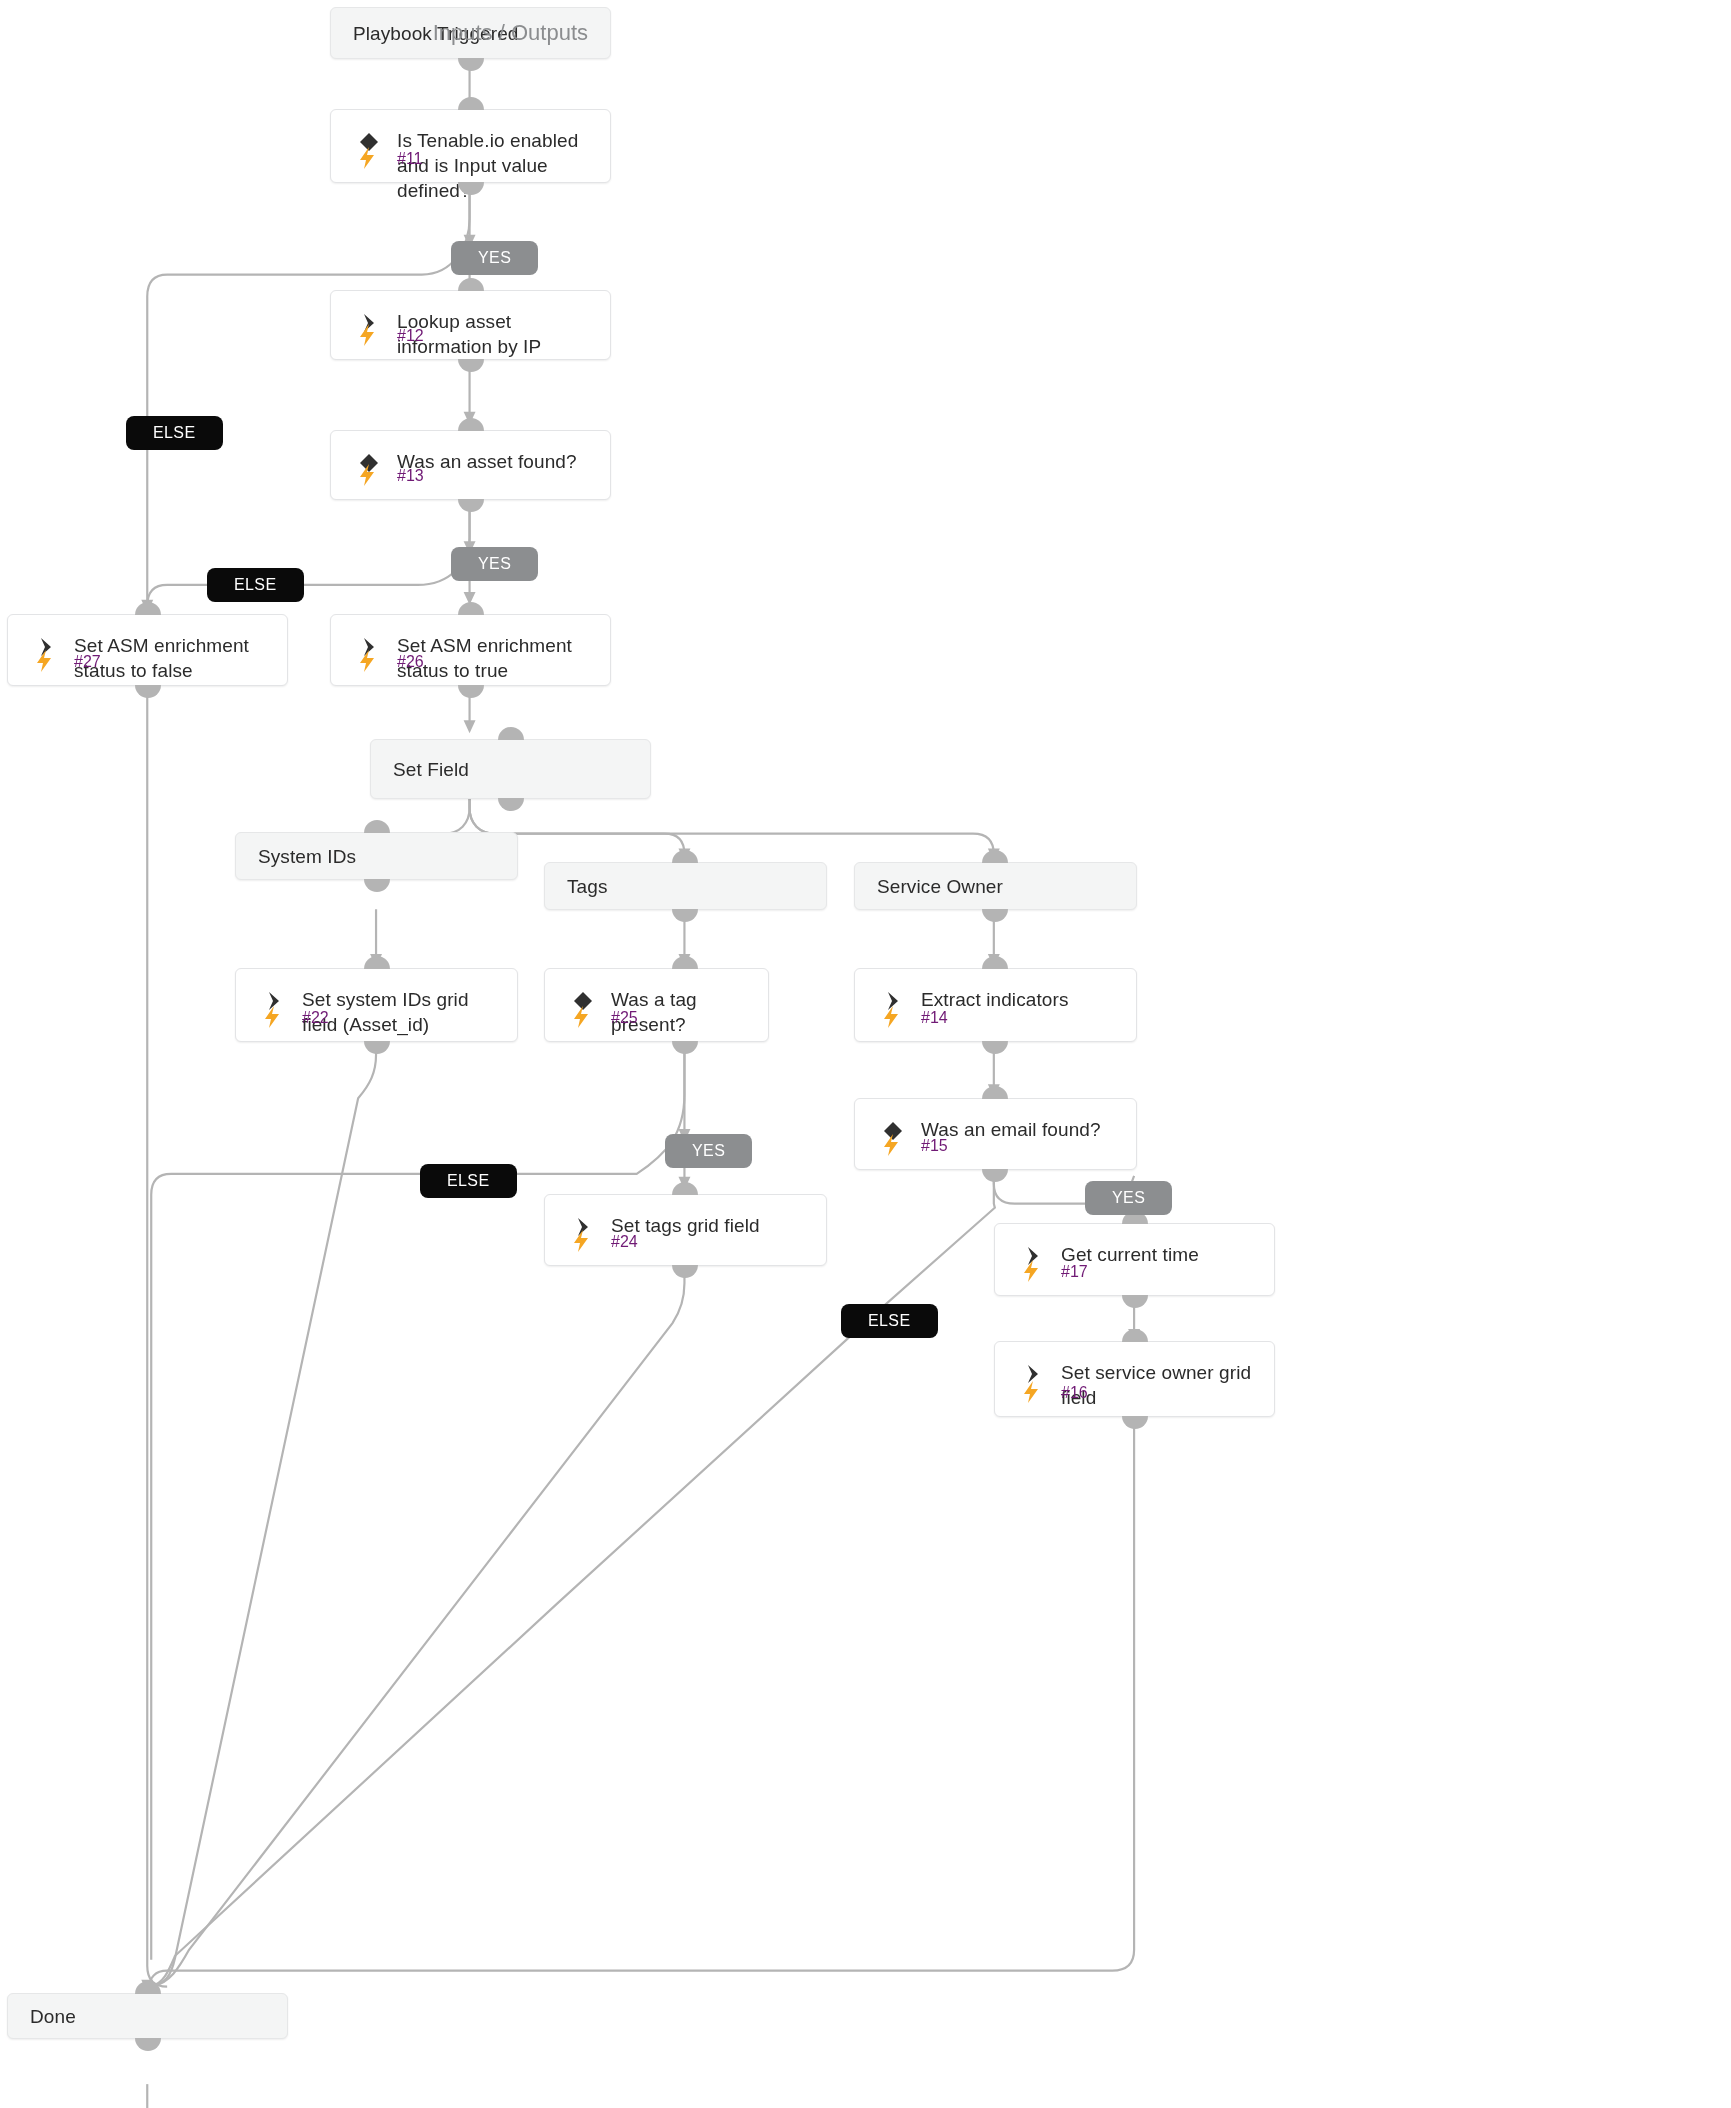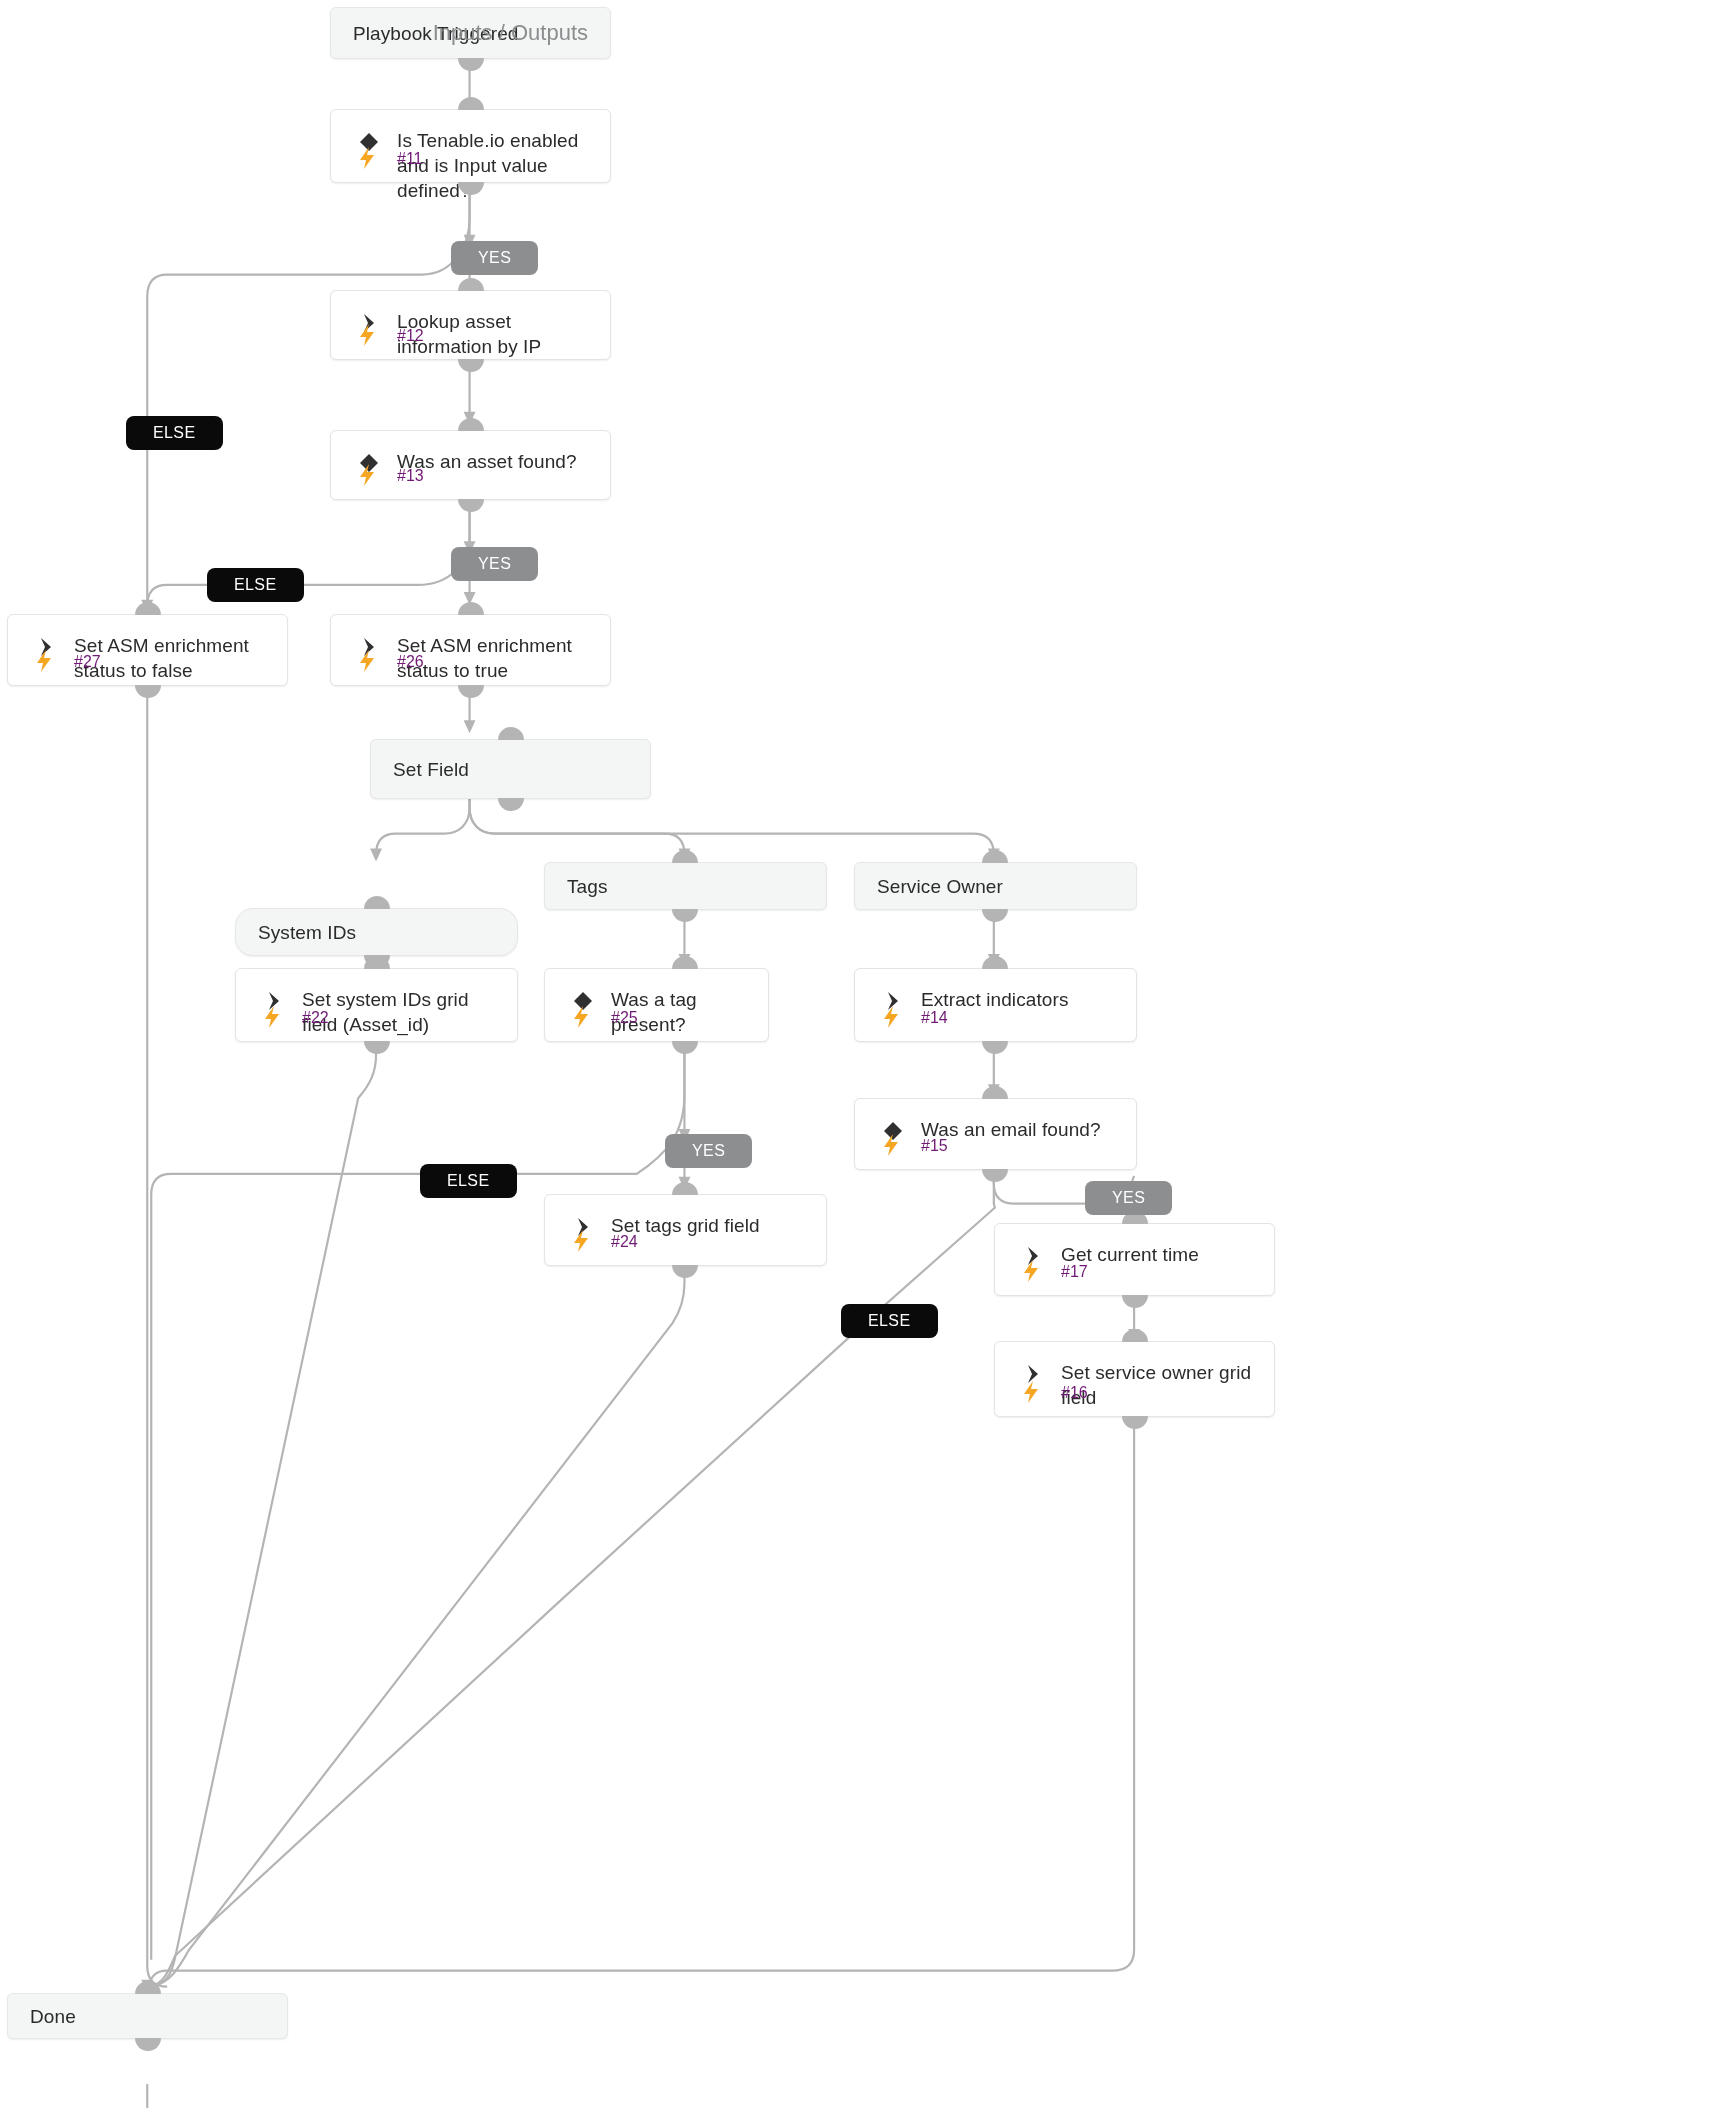--- a/index.html
+++ b/index.html
@@ -305,21 +305,21 @@
     <span class="port top"></span>
     <span class="port bottom"></span>
   </div>
 
   <div class="node group" style="left:330px; top:739px; width:281px; height:60px;margin-left:40px;">
     <span class="node-title">Set Field</span>
     <span class="port top"></span>
     <span class="port bottom"></span>
   </div>
 
-  <div class="node group" style="left:235px; top:908px; width:283px; height:48px;border-radius:18px;">
+  <div class="node group" style="left:235px; top:832px; width:283px; height:48px;">
     <span class="node-title">System IDs</span>
     <span class="port top off" style="left:128px;"></span>
     <span class="port bottom off" style="left:128px;"></span>
   </div>
 
   <div class="node group" style="left:544px; top:862px; width:283px; height:48px;">
     <span class="node-title">Tags</span>
     <span class="port top off" style="left:127px;"></span>
     <span class="port bottom off" style="left:127px;"></span>
   </div>

